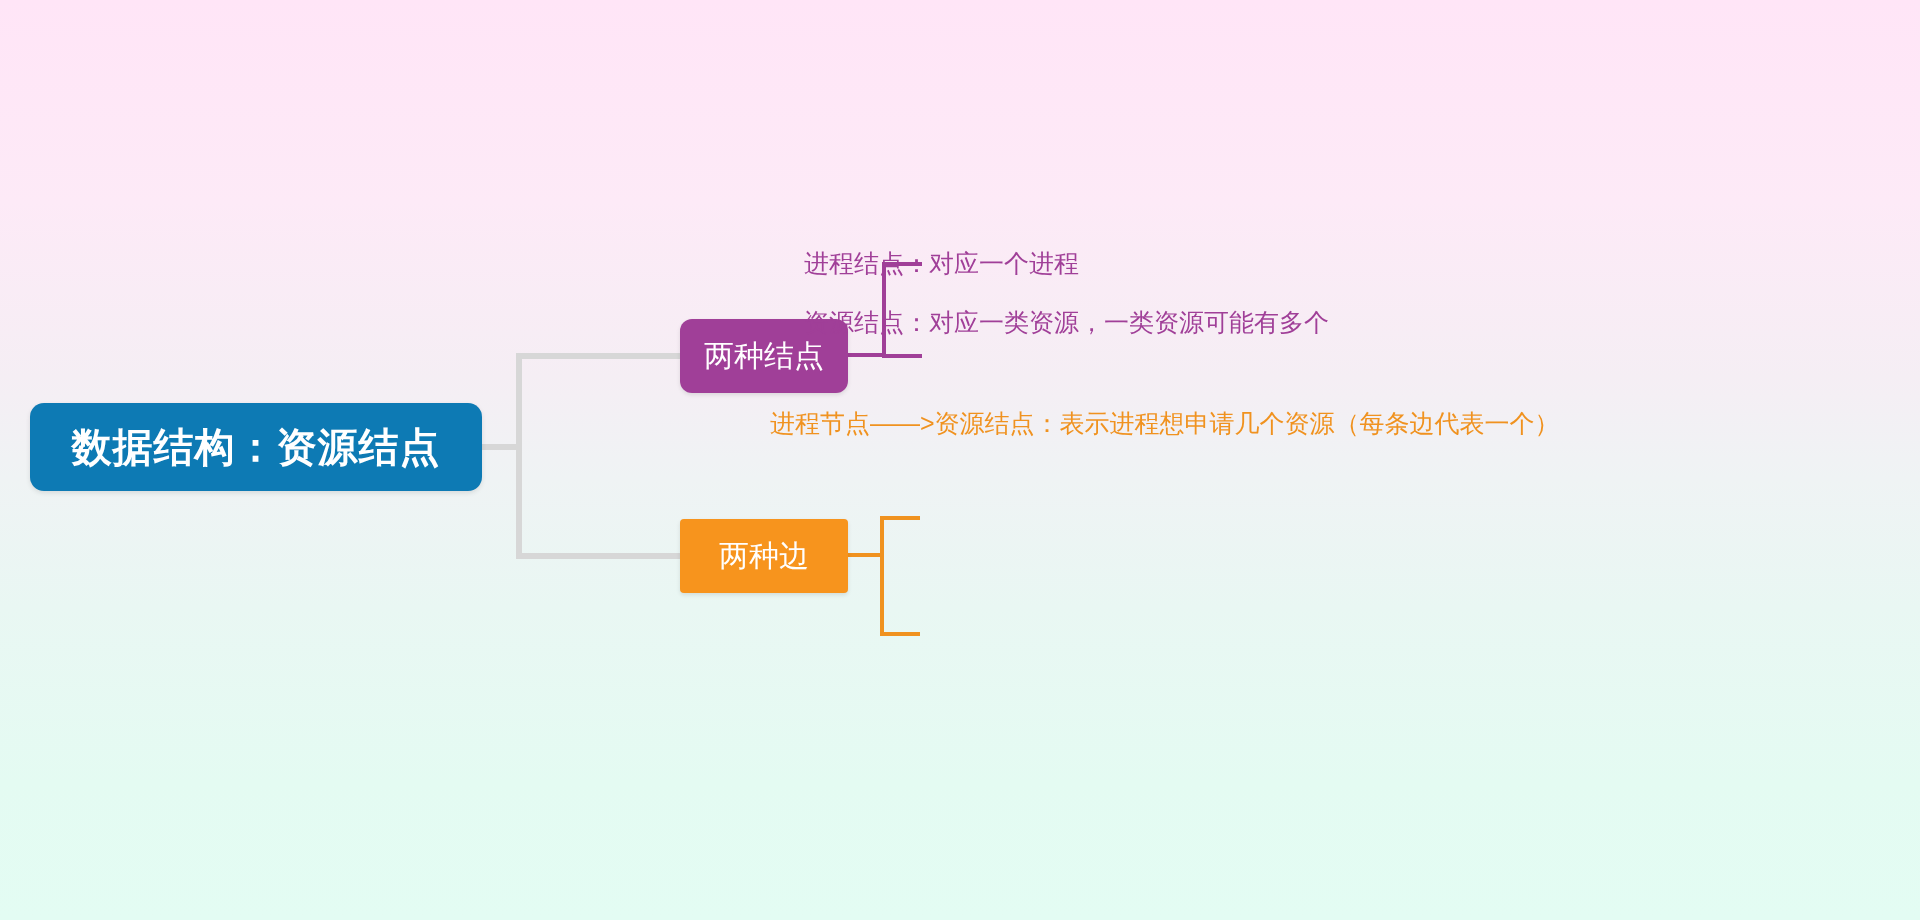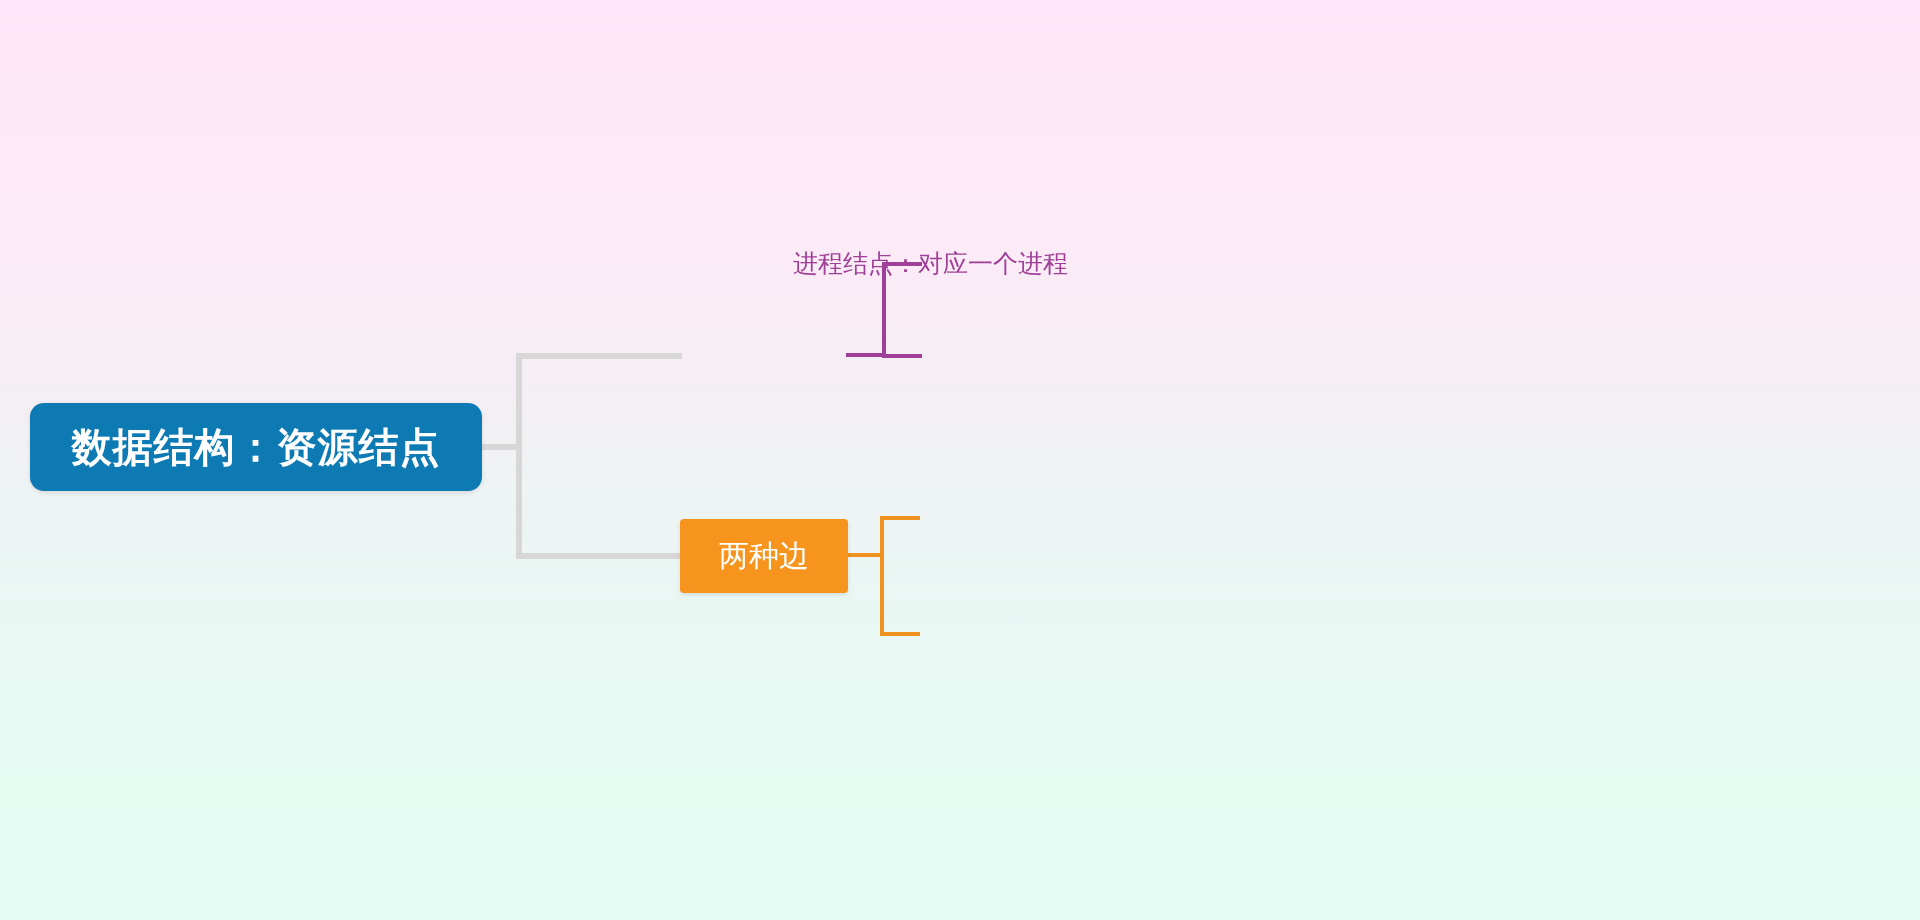--- a/index.html
+++ b/index.html
@@ -76,21 +76,21 @@
   }
 
   
   .leaf {
     position: absolute;
     white-space: nowrap;
     font-size: 25px;
     line-height: 1;
     user-select: none;
   }
-  .leaf-purple { color: #a03f98; }
+  .leaf-purple { color: #a03f98; margin-left: 11px; }
   .leaf-orange { color: #f0921f; }
 
   
   .line { position: absolute; }
 
   
   .root-stub {
     left: 482px;
     top: 444px;
     width: 40px;
@@ -194,21 +194,24 @@
   <div class="line p-arm-top"></div>
   <div class="line p-arm-bottom"></div>
 
   <div class="line o-stub"></div>
   <div class="line o-spine"></div>
   <div class="line o-arm-top"></div>
   <div class="line o-arm-bottom"></div>
 
   <div class="node node-root">数据结构：资源结点</div>
 
+  <div class="node node-branch-a">两种结点</div>
 
   <div class="leaf leaf-purple" style="left:793px; top:251px;">进程结点：对应一个进程</div>
 
+  <div class="leaf leaf-purple" style="left:793px; top:310px;">资源结点：对应一类资源，一类资源可能有多个</div>
 
   <div class="node node-branch-b">两种边</div>
 
+  <div class="leaf leaf-orange" style="left:770px; top:411px;">进程节点——&gt;资源结点：表示进程想申请几个资源（每条边代表一个）</div>
 
 
 </div>
 
 </body></html>

